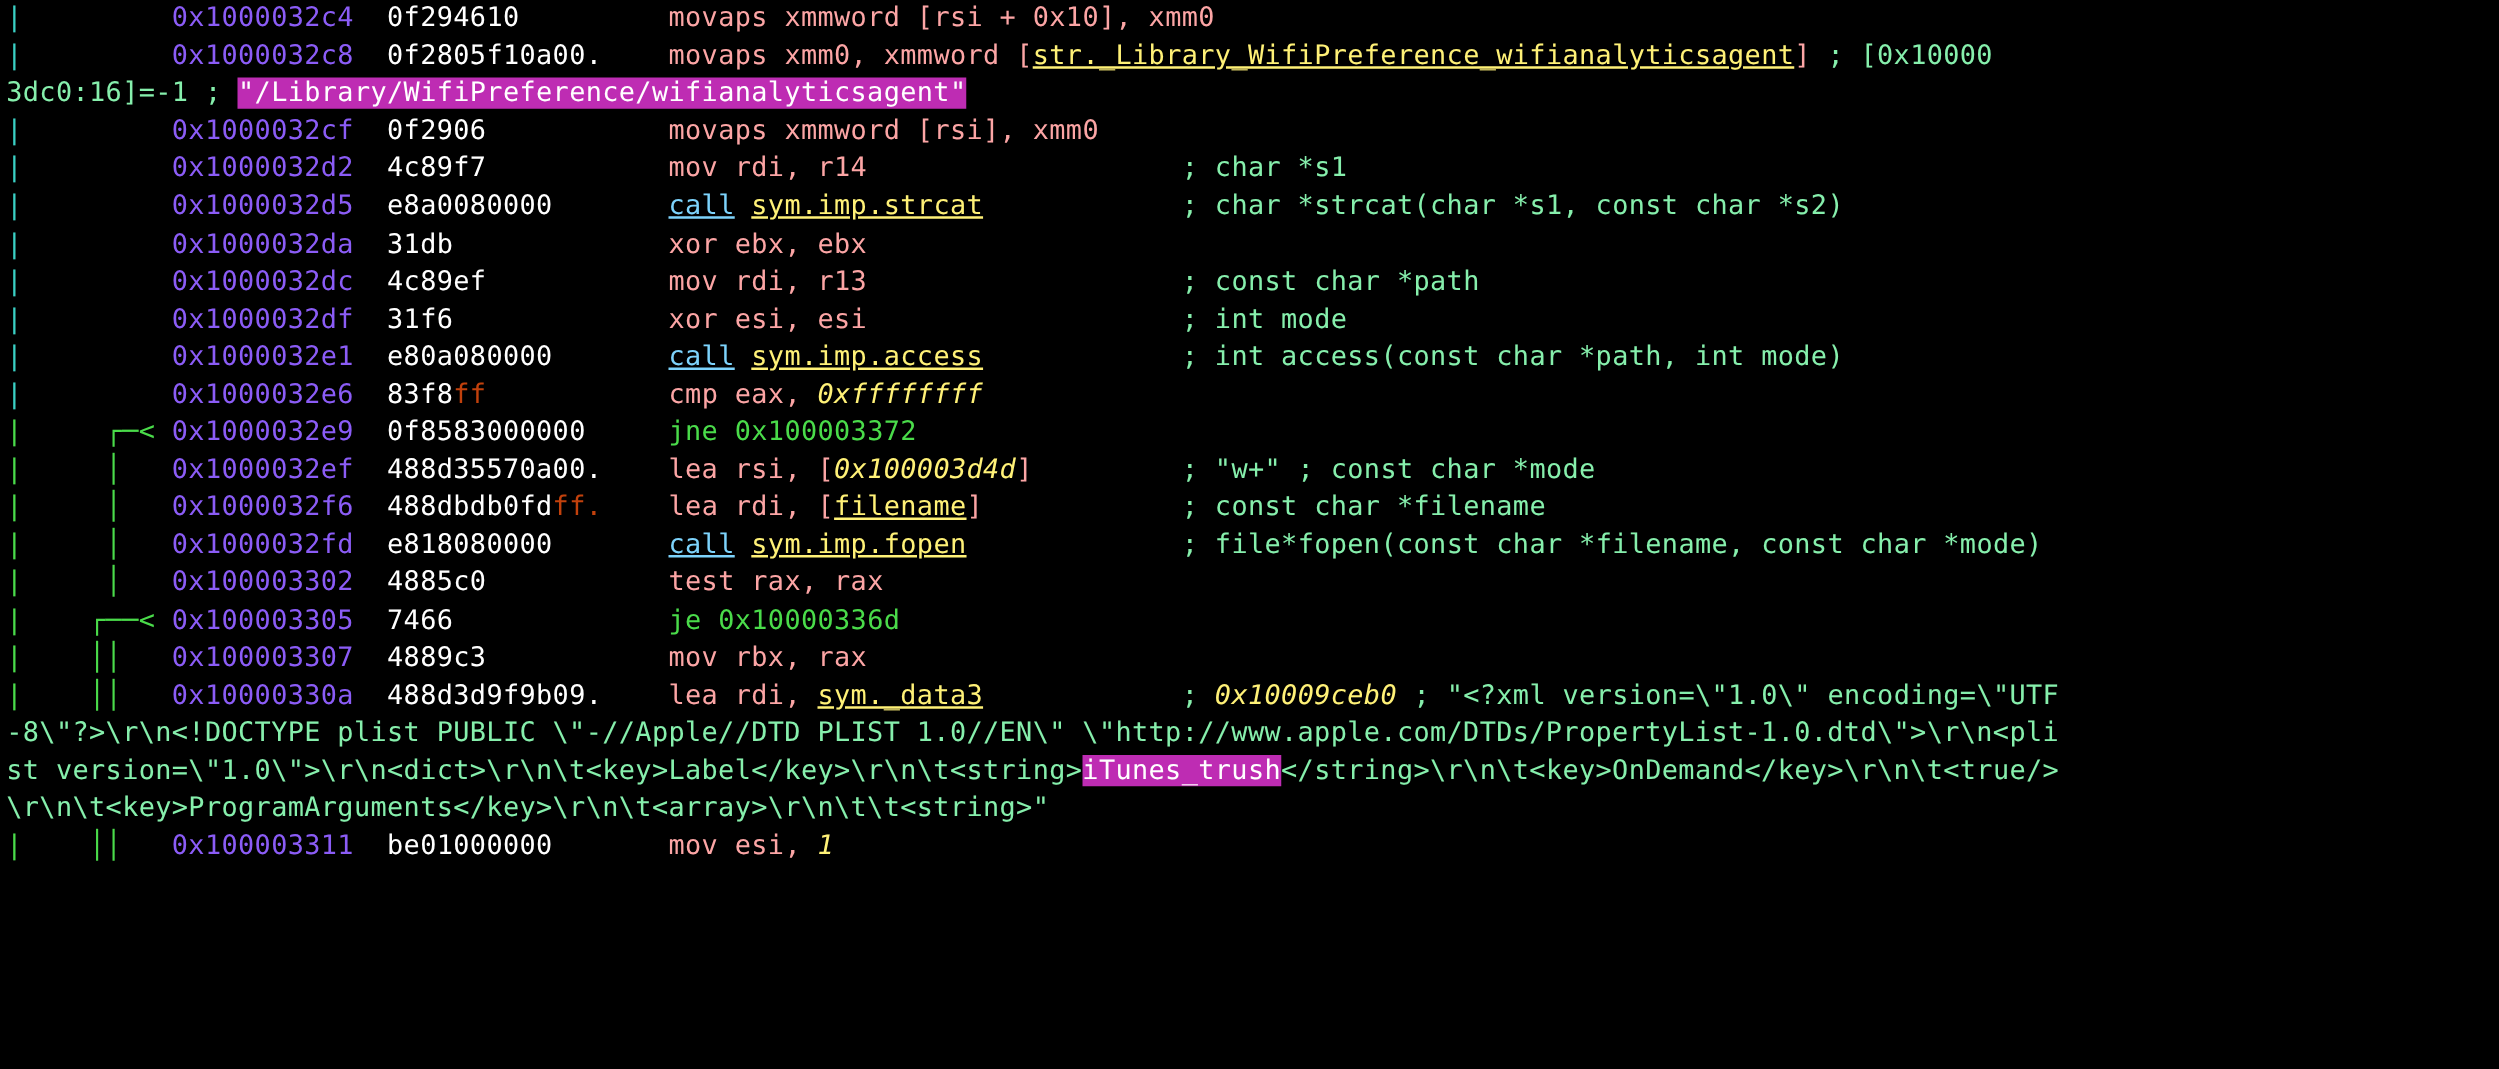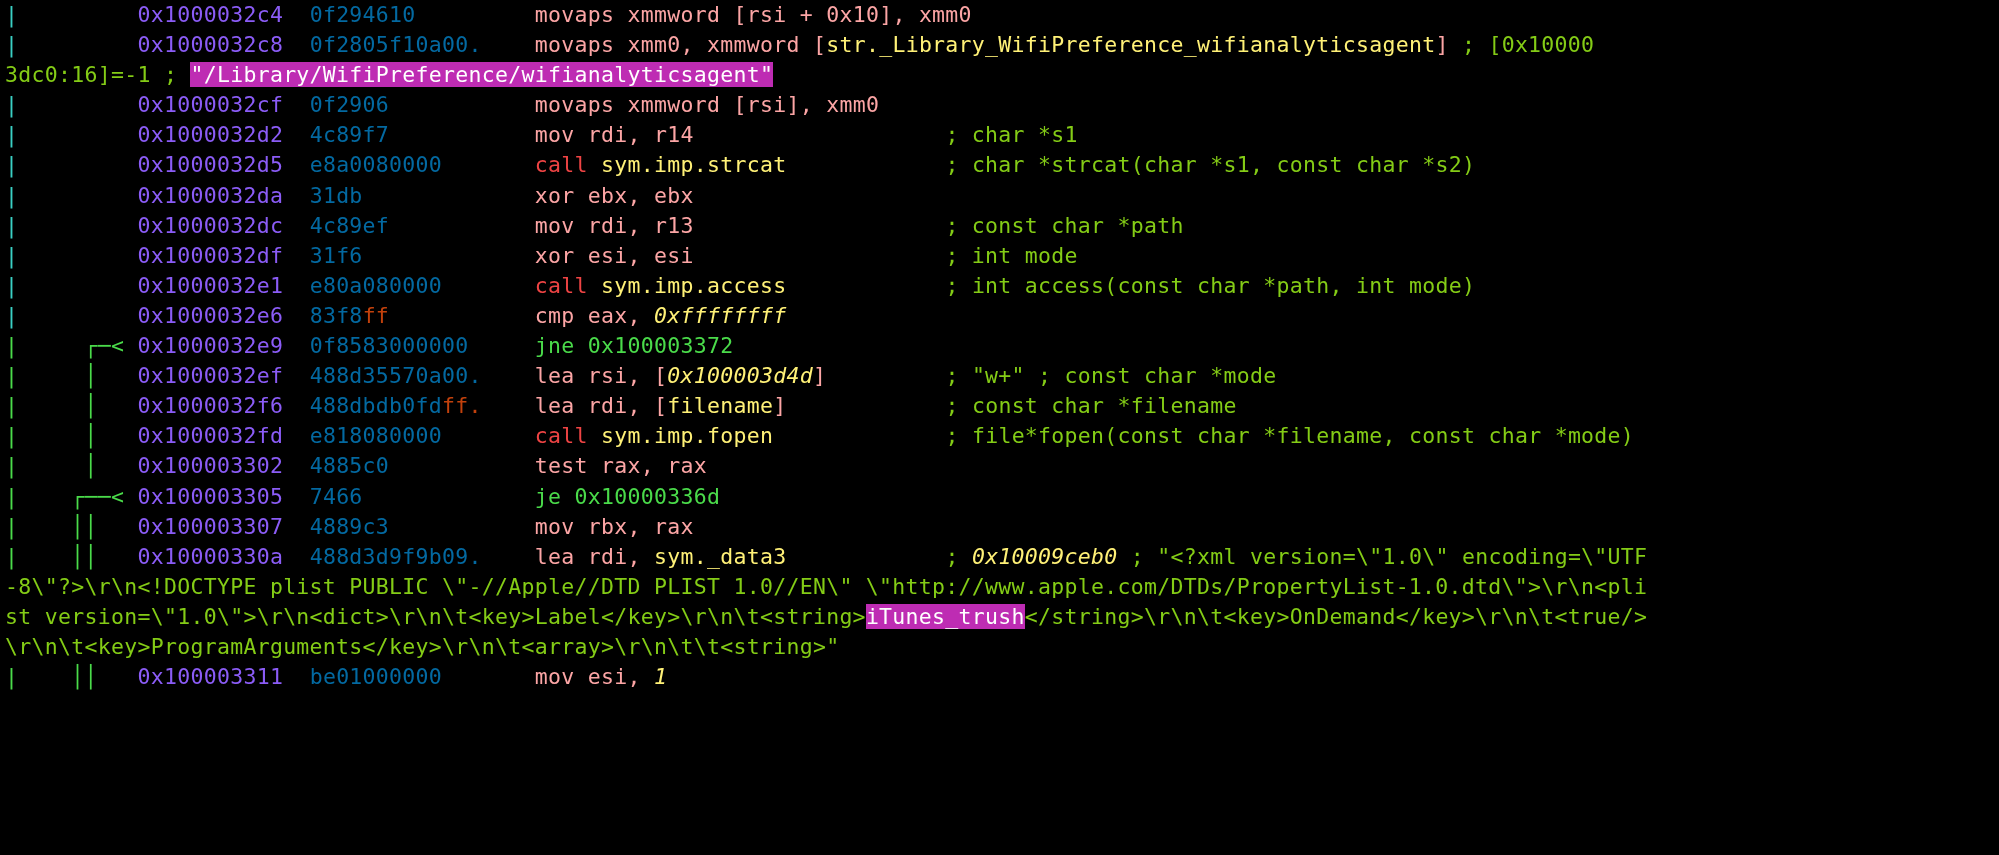--- a/index.html
+++ b/index.html
@@ -17,28 +17,28 @@
   }
   .wrap {
     white-space: pre;
     padding: 0 5px;
   }
   .line { white-space: pre; }
 
   
   .dim   { color: #3AD0C4; } 
   .addr  { color: #8b5cf6; }
-  .bytes { color: #0369a1; }
+  .bytes { color: #ffffff; }
   .hexB  { color: #c2410c; } 
   .mnem  { color: #fca5a5; }
-  .call  { color: #ef4444; }
+  .call  { color: #7dd3fc; text-decoration: underline; }
   .jump  { color: #4ADB4A; }
-  .ref   { color: #FFF177; } 
+  .ref   { color: #FFF177; text-decoration: underline; } 
   .num   { color: #FFF177; font-style: italic; }
-  .cmt   { color: #84cc16; }
+  .cmt   { color: #86efac; }
   .hl {
     background: #BE2CB3;
     color: #ffffff;
   }
 </style>
 </head>
 <body>
 
 <div class="wrap" id="root"><div class="line"><span class="dim">|         </span><span class="addr">0x1000032c4  </span><span class="bytes">0f294610         </span><span><span class="mnem">movaps</span><span class="mnem"> xmmword [rsi + 0x10], xmm0</span></span></div><div class="line"><span class="dim">|         </span><span class="addr">0x1000032c8  </span><span class="bytes">0f2805f10a00.    </span><span><span class="mnem">movaps</span><span class="mnem"> xmm0, xmmword [</span><span class="ref">str._Library_WifiPreference_wifianalyticsagent</span><span class="mnem">]</span></span><span class="cmt"> ; [0x10000</span></div><div class="line"><span class="cmt">3dc0:16]=-1 ; </span><span class="hl">"/Library/WifiPreference/wifianalyticsagent"</span></div><div class="line"><span class="dim">|         </span><span class="addr">0x1000032cf  </span><span class="bytes">0f2906           </span><span><span class="mnem">movaps</span><span class="mnem"> xmmword [rsi], xmm0</span><span class="mnem">     </span></span></div><div class="line"><span class="dim">|         </span><span class="addr">0x1000032d2  </span><span class="bytes">4c89f7           </span><span><span class="mnem">mov</span><span class="mnem"> rdi, r14</span><span class="mnem">                   </span></span><span class="cmt">; char *s1</span></div><div class="line"><span class="dim">|         </span><span class="addr">0x1000032d5  </span><span class="bytes">e8a0080000       </span><span><span class="call">call</span><span class="mnem"> </span><span class="ref">sym.imp.strcat</span><span class="mnem">            </span></span><span class="cmt">; char *strcat(char *s1, const char *s2)</span></div><div class="line"><span class="dim">|         </span><span class="addr">0x1000032da  </span><span class="bytes">31db             </span><span><span class="mnem">xor</span><span class="mnem"> ebx, ebx</span><span class="mnem">                   </span></span></div><div class="line"><span class="dim">|         </span><span class="addr">0x1000032dc  </span><span class="bytes">4c89ef           </span><span><span class="mnem">mov</span><span class="mnem"> rdi, r13</span><span class="mnem">                   </span></span><span class="cmt">; const char *path</span></div><div class="line"><span class="dim">|         </span><span class="addr">0x1000032df  </span><span class="bytes">31f6             </span><span><span class="mnem">xor</span><span class="mnem"> esi, esi</span><span class="mnem">                   </span></span><span class="cmt">; int mode</span></div><div class="line"><span class="dim">|         </span><span class="addr">0x1000032e1  </span><span class="bytes">e80a080000       </span><span><span class="call">call</span><span class="mnem"> </span><span class="ref">sym.imp.access</span><span class="mnem">            </span></span><span class="cmt">; int access(const char *path, int mode)</span></div><div class="line"><span class="dim">|         </span><span class="addr">0x1000032e6  </span><span><span class="bytes">83f8</span><span class="hexB">ff</span><span class="bytes">           </span></span><span><span class="mnem">cmp</span><span class="mnem"> eax, </span><span class="num">0xffffffff</span><span class="mnem">            </span></span></div><div class="line"><span class="jump">|     ┌─&lt; </span><span class="addr">0x1000032e9  </span><span class="bytes">0f8583000000     </span><span><span class="jump">jne</span><span class="jump"> </span><span class="jump">0x100003372</span><span class="mnem">                </span></span></div><div class="line"><span class="jump">|     │   </span><span class="addr">0x1000032ef  </span><span class="bytes">488d35570a00.    </span><span><span class="mnem">lea</span><span class="mnem"> rsi, [</span><span class="num">0x100003d4d</span><span class="mnem">]</span><span class="mnem">         </span></span><span class="cmt">; "w+" ; const char *mode</span></div><div class="line"><span class="jump">|     │   </span><span class="addr">0x1000032f6  </span><span><span class="bytes">488dbdb0fd</span><span class="hexB">ff.</span><span class="bytes">    </span></span><span><span class="mnem">lea</span><span class="mnem"> rdi, [</span><span class="ref">filename</span><span class="mnem">]</span><span class="mnem">            </span></span><span class="cmt">; const char *filename</span></div><div class="line"><span class="jump">|     │   </span><span class="addr">0x1000032fd  </span><span class="bytes">e818080000       </span><span><span class="call">call</span><span class="mnem"> </span><span class="ref">sym.imp.fopen</span><span class="mnem">             </span></span><span class="cmt">; file*fopen(const char *filename, const char *mode)</span></div><div class="line"><span class="jump">|     │   </span><span class="addr">0x100003302  </span><span class="bytes">4885c0           </span><span><span class="mnem">test</span><span class="mnem"> rax, rax</span><span class="mnem">                  </span></span></div><div class="line"><span class="jump">|    ┌──&lt; </span><span class="addr">0x100003305  </span><span class="bytes">7466             </span><span><span class="jump">je</span><span class="jump"> </span><span class="jump">0x10000336d</span><span class="mnem">                 </span></span></div><div class="line"><span class="jump">|    ││   </span><span class="addr">0x100003307  </span><span class="bytes">4889c3           </span><span><span class="mnem">mov</span><span class="mnem"> rbx, rax</span><span class="mnem">                   </span></span></div><div class="line"><span class="jump">|    ││   </span><span class="addr">0x10000330a  </span><span class="bytes">488d3d9f9b09.    </span><span><span class="mnem">lea</span><span class="mnem"> rdi, </span><span class="ref">sym._data3</span><span class="mnem">            </span></span><span class="cmt">; </span><span class="num">0x10009ceb0</span><span class="cmt"> ; "&lt;?xml version=\"1.0\" encoding=\"UTF</span></div><div class="line"><span class="cmt">-8\"?&gt;\r\n&lt;!DOCTYPE plist PUBLIC \"-//Apple//DTD PLIST 1.0//EN\" \"http://www.apple.com/DTDs/PropertyList-1.0.dtd\"&gt;\r\n&lt;pli</span></div><div class="line"><span class="cmt">st version=\"1.0\"&gt;\r\n&lt;dict&gt;\r\n\t&lt;key&gt;Label&lt;/key&gt;\r\n\t&lt;string&gt;</span><span class="hl">iTunes_trush</span><span class="cmt">&lt;/string&gt;\r\n\t&lt;key&gt;OnDemand&lt;/key&gt;\r\n\t&lt;true/&gt;</span></div><div class="line"><span class="cmt">\r\n\t&lt;key&gt;ProgramArguments&lt;/key&gt;\r\n\t&lt;array&gt;\r\n\t\t&lt;string&gt;"</span></div><div class="line"><span class="jump">|    ││   </span><span class="addr">0x100003311  </span><span class="bytes">be01000000       </span><span><span class="mnem">mov</span><span class="mnem"> esi, </span><span class="num">1</span><span class="mnem">                     </span></span></div></div>
 

